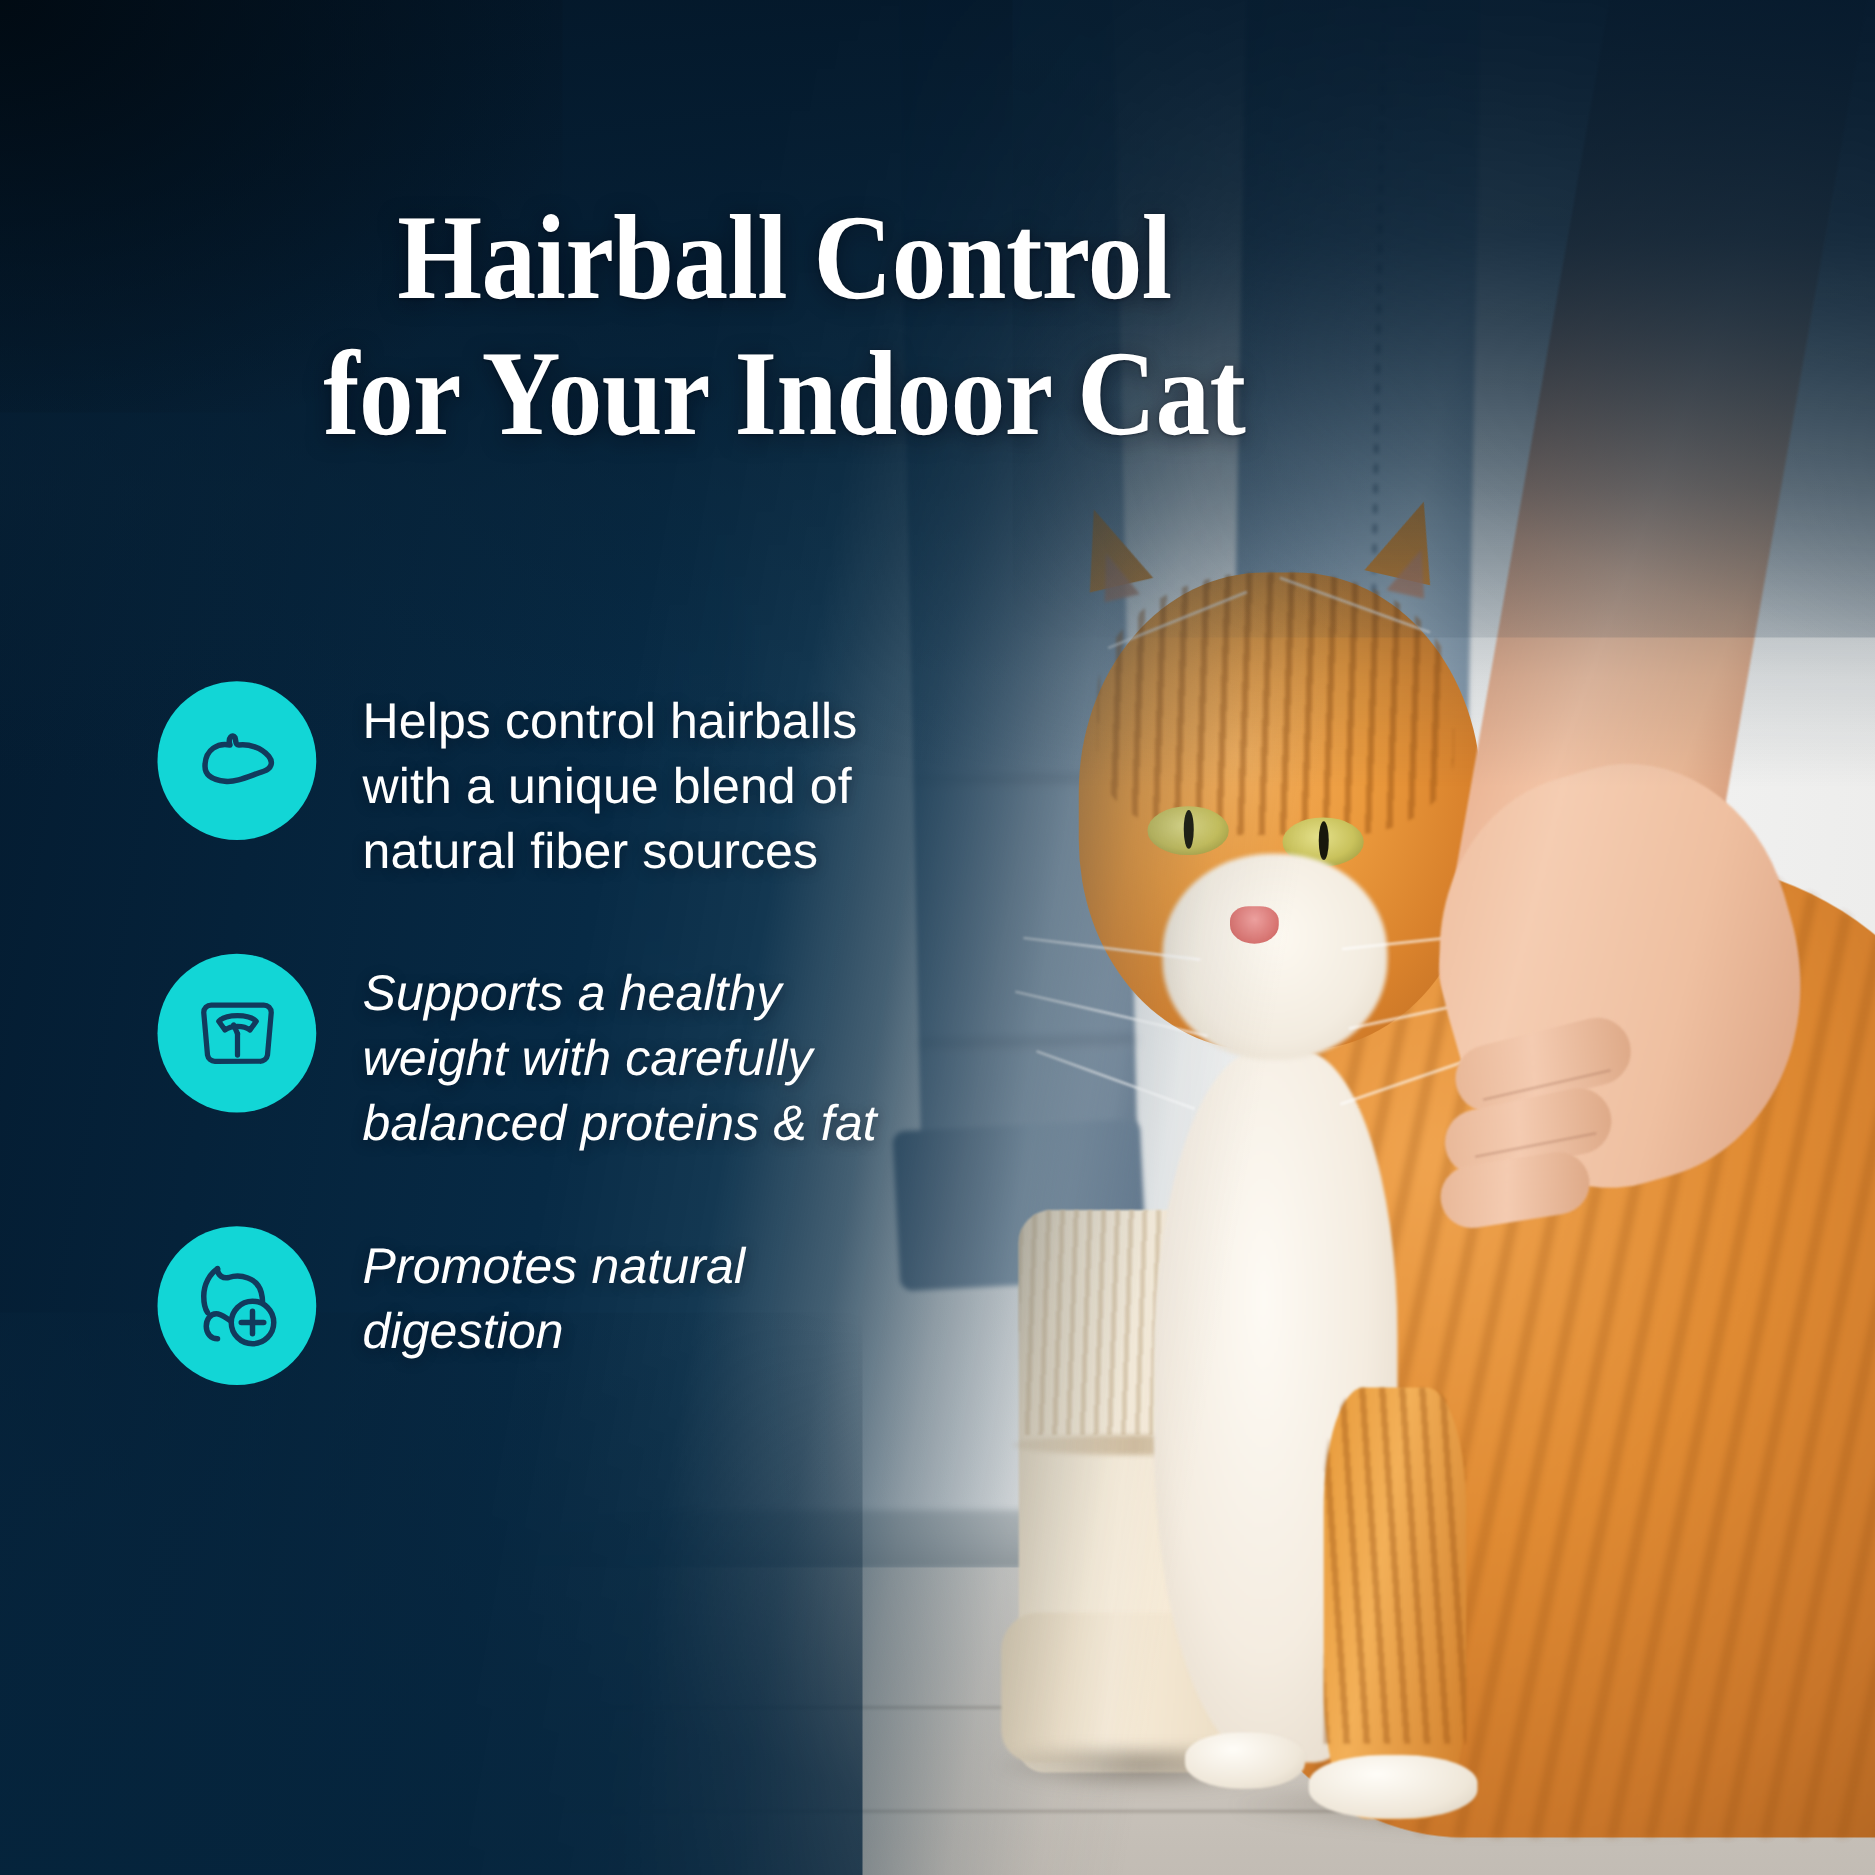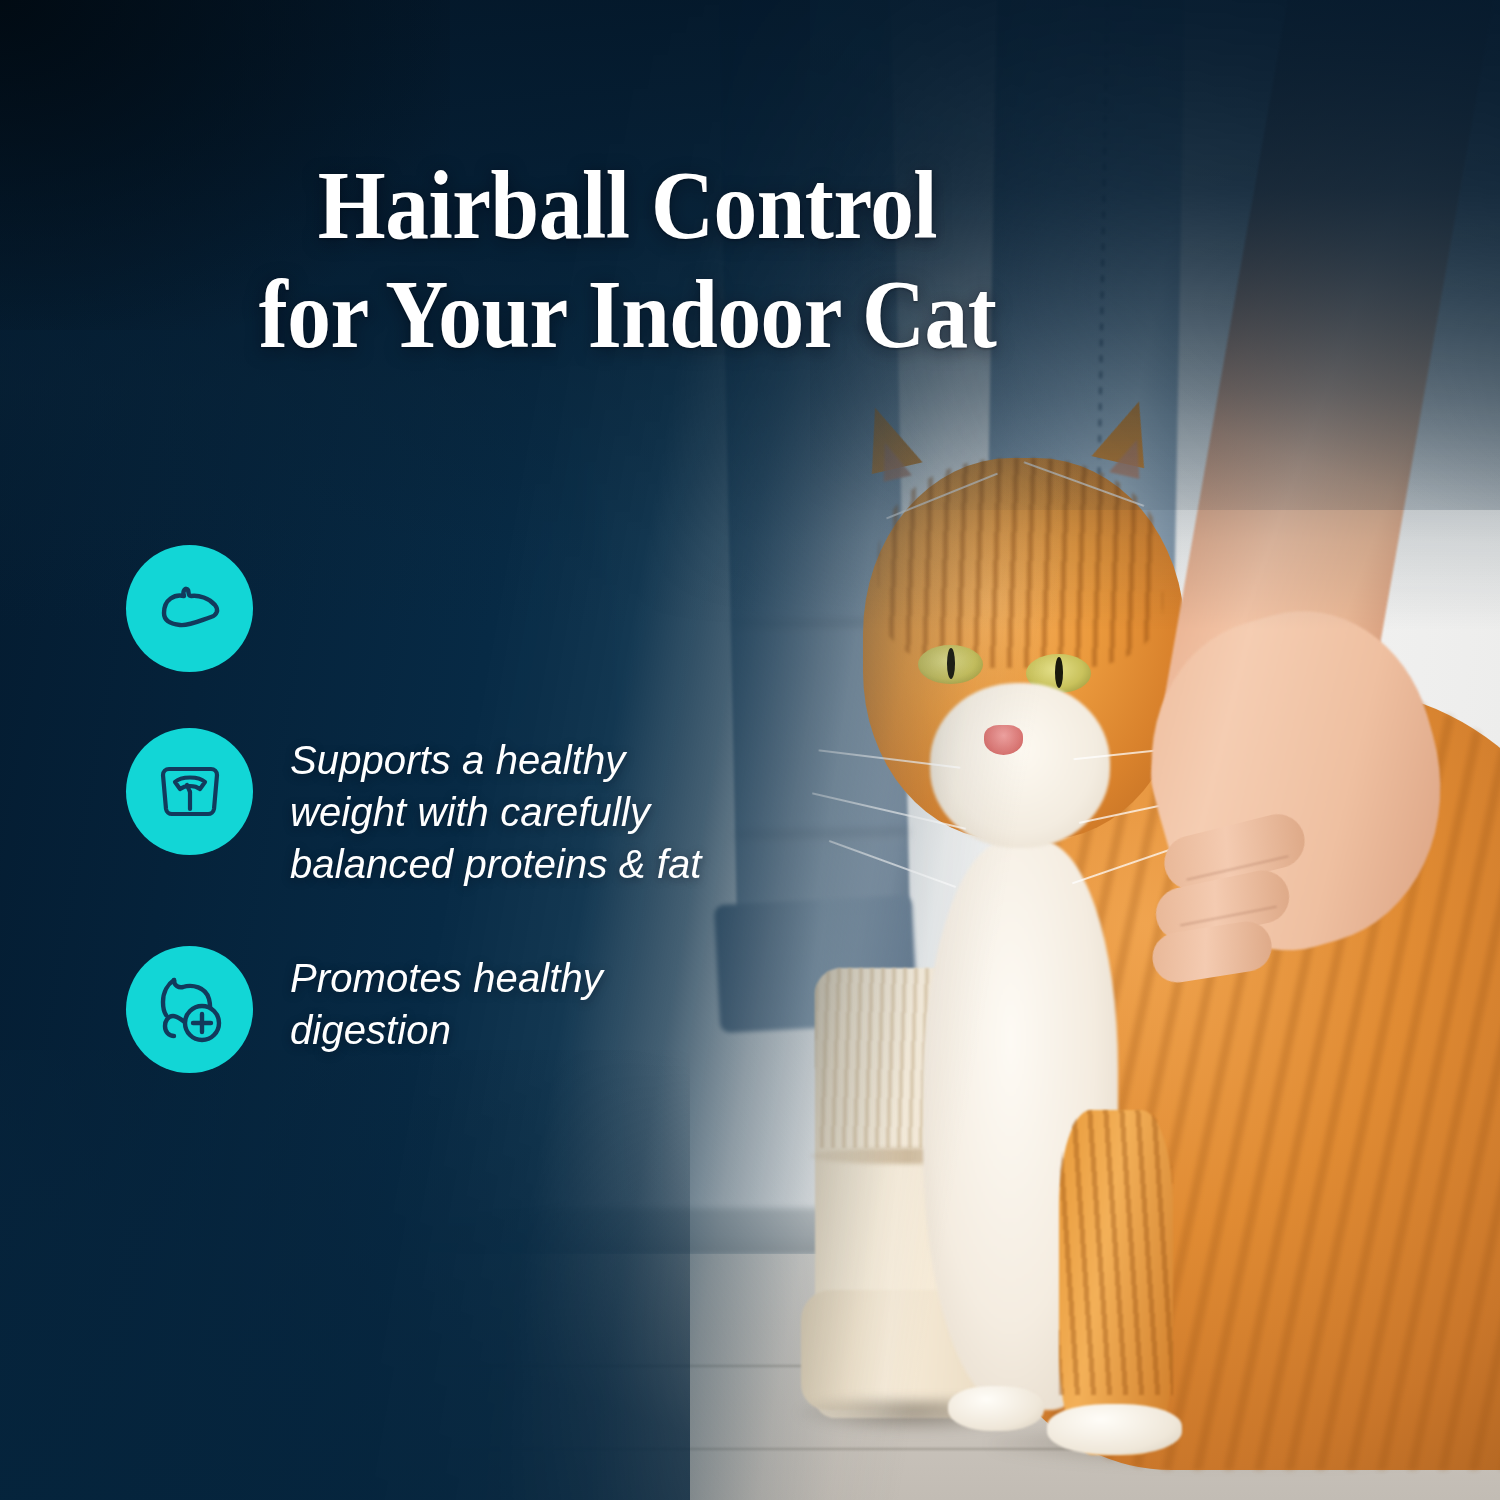--- a/index.html
+++ b/index.html
@@ -394,20 +394,23 @@
   <div class="benefits">
 
     <div class="benefit">
       <div class="bullet-icon" style="background:#12d6d6;">
         <svg width="74" height="74" viewBox="0 0 74 74" aria-hidden="true">
           <path d="M11 41 C11 27 22 22 31 24 C29 18 33 15 35 18 C36 21 35 24 38 24
                    C46 23 56 26 62 33 C66 38 64 43 58 45 C46 49 36 54 27 53
                    C17 52 11 48 11 41 Z" fill="none" stroke="#123a5c" stroke-width="4.4" stroke-linejoin="round" stroke-linecap="round"></path>
         </svg>
       </div>
+      <div class="benefit-text">Helps control hairballs
+with a unique blend of
+natural fiber sources</div>
     </div>
 
     <div class="benefit">
       <div class="bullet-icon" style="background:#12d6d6;">
         <svg width="72" height="72" viewBox="0 0 72 72" aria-hidden="true">
           <path d="M15 13 h42 a6 6 0 0 1 6 6 l-3 34 a6 6 0 0 1 -6 5 H18 a6 6 0 0 1 -6 -5 L9 19 a6 6 0 0 1 6 -6 Z" fill="none" stroke="#123a5c" stroke-width="4.2" stroke-linejoin="round"></path>
           <path d="M21 26 C27 20 45 20 51 26 L46 33 C41 29 31 29 26 33 Z" fill="none" stroke="#123a5c" stroke-width="4.2" stroke-linejoin="round"></path>
           <path d="M33 29 L36 36" fill="none" stroke="#123a5c" stroke-width="4.2" stroke-linecap="round"></path>
           <path d="M36 36 V53" fill="none" stroke="#123a5c" stroke-width="4.2" stroke-linecap="round"></path>
         </svg>
@@ -421,19 +424,19 @@
       <div class="bullet-icon" style="background:#12d6d6;">
         <svg width="76" height="76" viewBox="0 0 76 76" aria-hidden="true">
           <path d="M22 8 C22 14 27 16 31 15 C40 12 54 15 57 27 C59 35 58 41 55 45
                    C50 52 39 54 33 50 C28 47 25 44 21 44 C16 44 13 49 13 54
                    C13 60 17 64 22 64" fill="none" stroke="#123a5c" stroke-width="4.4" stroke-linecap="round" stroke-linejoin="round"></path>
           <path d="M22 8 C16 12 11 20 11 30 C11 36 12 40 14 43" fill="none" stroke="#123a5c" stroke-width="4.4" stroke-linecap="round"></path>
           <circle cx="50" cy="51" r="17" fill="#12d6d6" stroke="#123a5c" stroke-width="4.4"></circle>
           <path d="M50 42 V60 M41 51 H59" stroke="#123a5c" stroke-width="4.4" stroke-linecap="round"></path>
         </svg>
       </div>
-      <div class="benefit-text">Promotes healthy
+      <div class="benefit-text">Promotes natural
 digestion</div>
     </div>
 
   </div>
 
 </div>
 
 </body></html>

